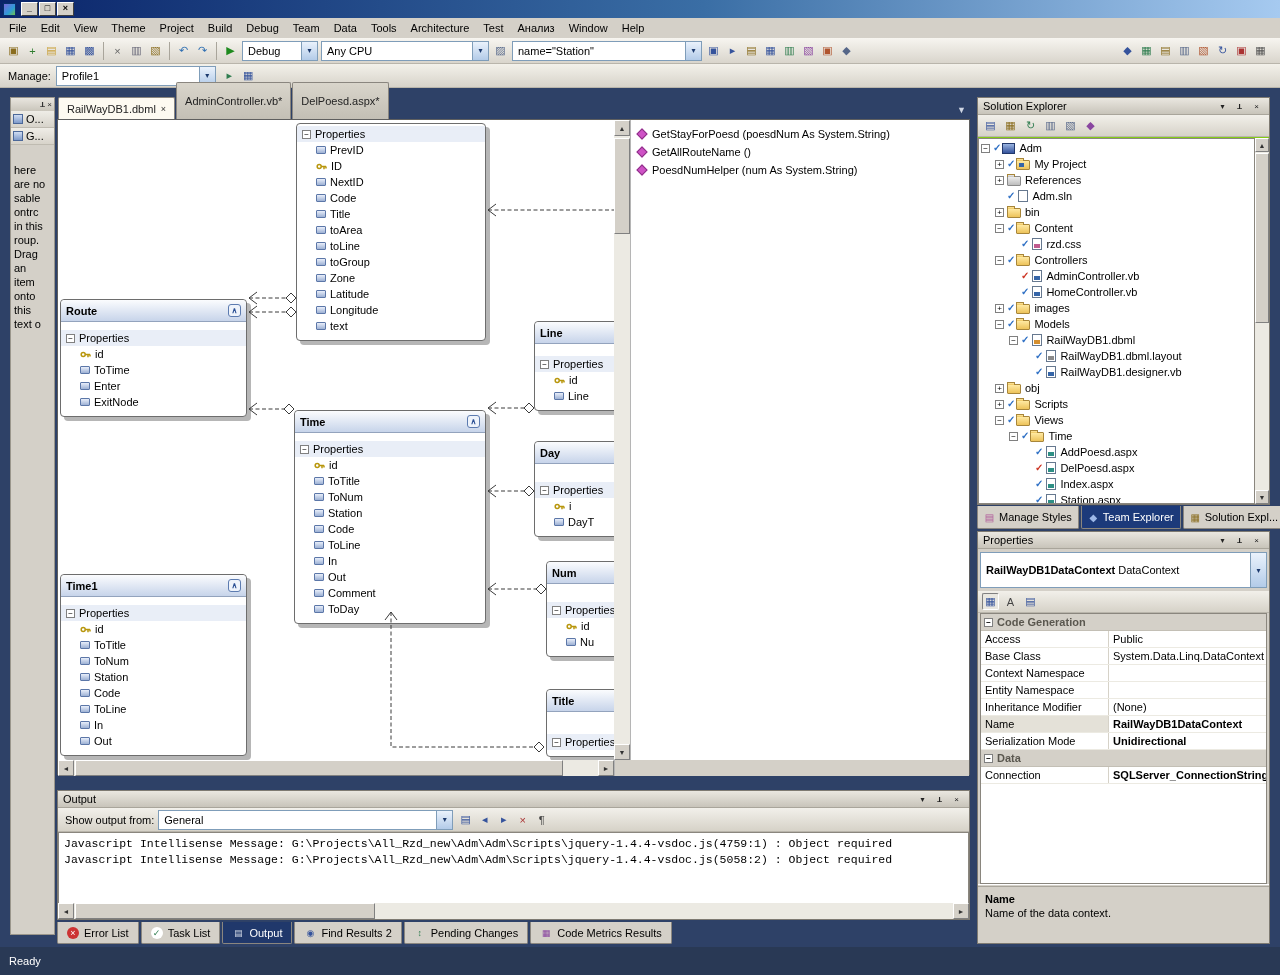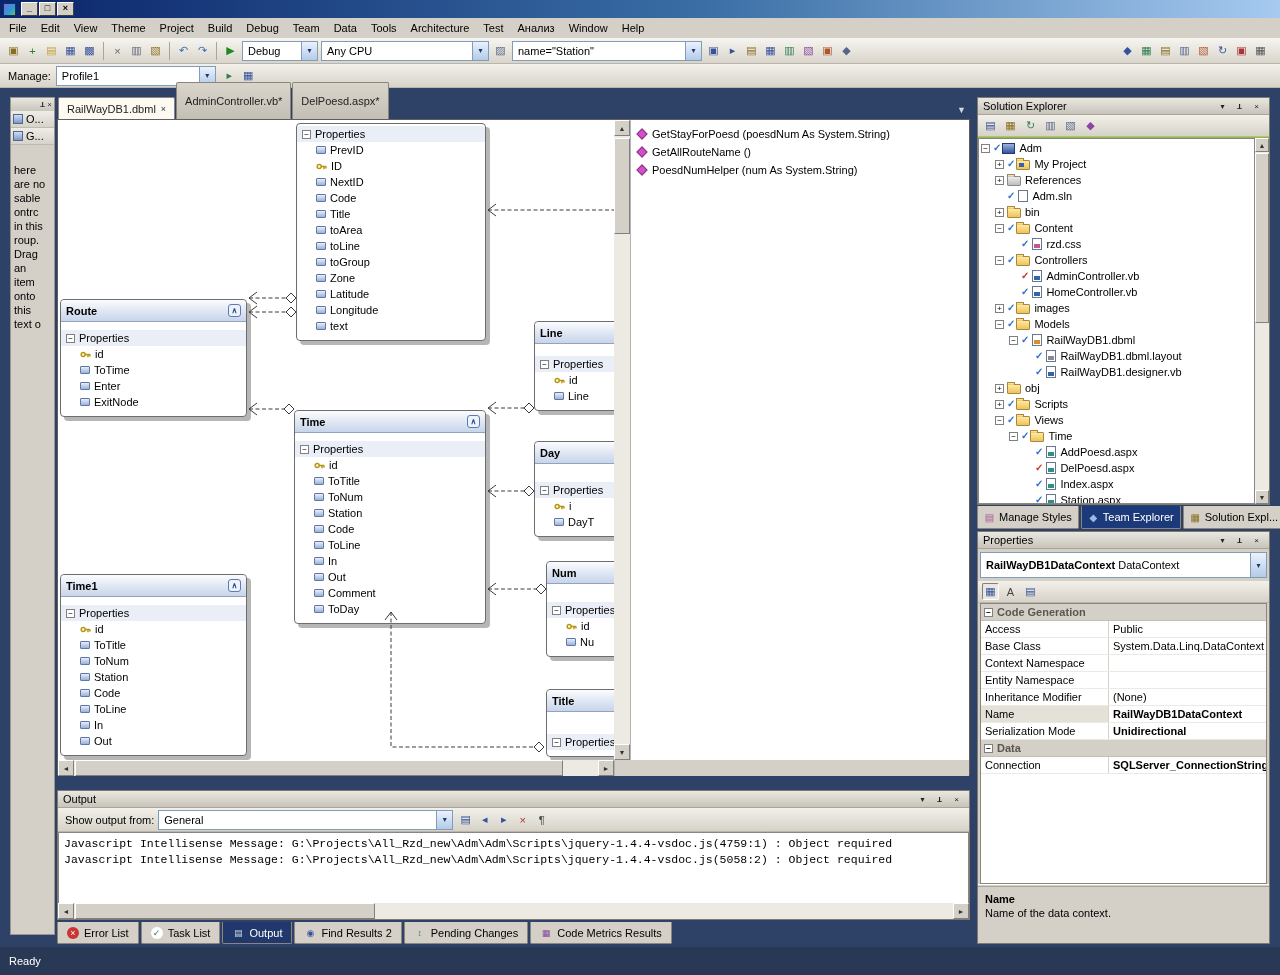--- a/index.html
+++ b/index.html
@@ -116,21 +116,21 @@
 .ic-vb::after,.ic-css::after,.ic-dbml::after,.ic-aspx::after,.ic-layout::after{content:"";position:absolute;left:1px;bottom:1px;width:6px;height:4px}
 .ic-vb::after{background:#3565a8}.ic-css::after{background:#c05a8e}.ic-dbml::after{background:#d58f2e}.ic-aspx::after{background:#2e8f85}.ic-layout::after{background:#8a8a8a}
 .ic-project{width:13px;height:11px;background:linear-gradient(#9ab4e0,#35539c);border:1px solid #22386b;margin-top:1px}
 #setabs{position:absolute;left:0;top:409px;width:293px;height:23px;display:flex;gap:2px}
 .setab{display:flex;align-items:center;gap:4px;padding:0 6px;background:#d4d0c8;border:1px solid #8a867f;border-top:none;border-radius:0 0 2px 2px;white-space:nowrap}
 .setab.active{background:#1c3a7a;color:#fff}
 .setab-ic{width:11px;height:11px;display:flex;align-items:center;justify-content:center;font-size:10px;flex:none}
 
 
 #propspanel{position:absolute;left:0;top:434px;width:293px;height:413px;background:#d4d0c8;border:1px solid #7e7a72;display:flex;flex-direction:column}
-#objcombo{margin:3px 2px;height:26px}
+#objcombo{margin:3px 2px;height:36px}
 #objcombo .cval b{font-weight:bold}
 #proptoolbar{height:22px;display:flex;align-items:center;gap:3px;padding:0 4px;border-bottom:1px solid #b9b5ab;background:linear-gradient(#f2f0ea,#d6d2c8)}
 .tbicon.pressed{background:#e9e7e0;border:1px solid;border-color:#808080 #fff #fff #808080}
 #propgrid{flex:1;background:#fff;border:1px solid #8a867e;margin:0 2px;overflow:hidden}
 .prow{height:17px;display:flex;border-bottom:1px solid #eceae2}
 .prow .pn{width:128px;padding:2px 4px;border-right:1px solid #d6d2c8;white-space:nowrap;overflow:hidden}
 .prow .pv{flex:1;padding:2px 4px;white-space:nowrap;overflow:hidden}
 .prow.sel .pn{background:#e4e1d8}
 .prow.cat{background:#d4d0c8;color:#5a574f;font-weight:bold;align-items:center;padding:0 3px;gap:4px;border-bottom:1px solid #c3bfb5}
 .pv.b{font-weight:bold}

